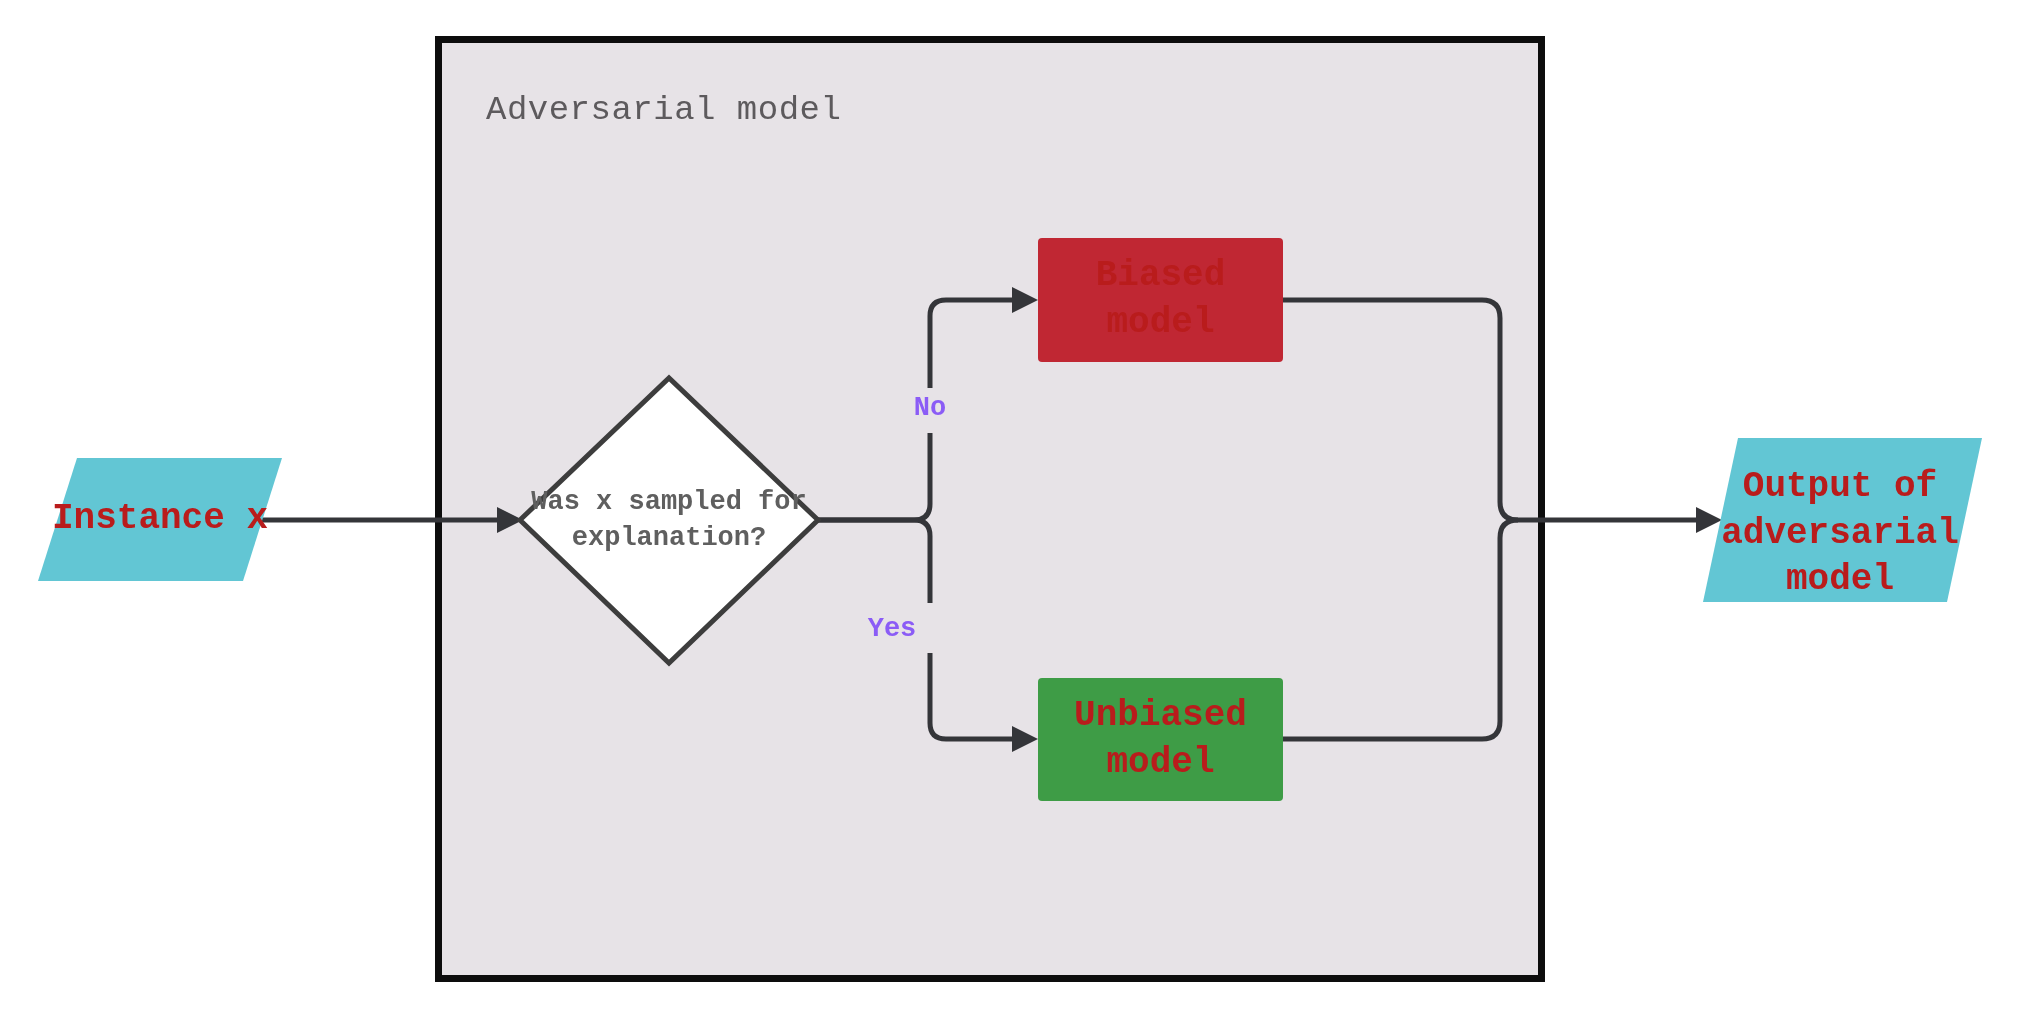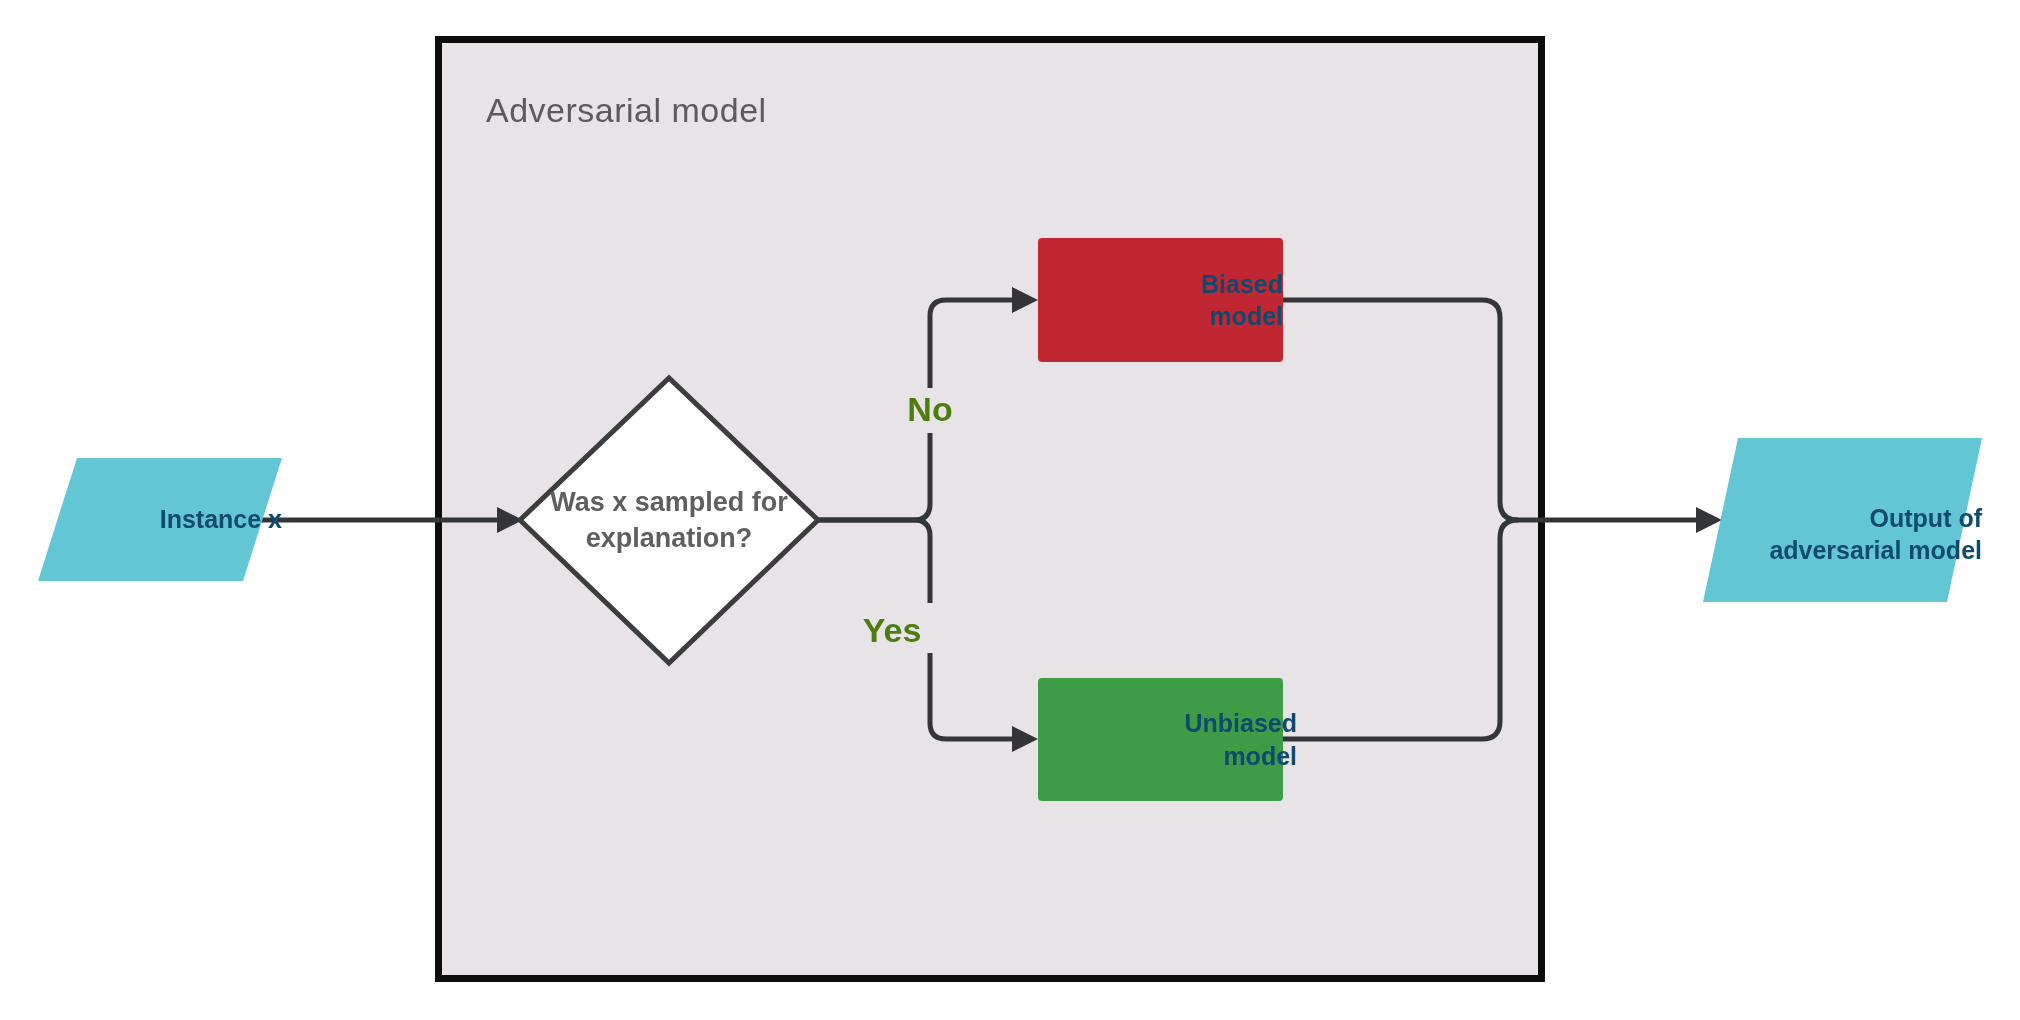--- a/index.html
+++ b/index.html
@@ -1,21 +1,21 @@
 <!DOCTYPE html>
 <html><head>
 <meta charset="utf-8">
 <style>
   html, body { margin: 0; padding: 0; background: #ffffff; }
   #canvas {
     position: relative;
     width: 2020px;
     height: 1020px;
     background: #ffffff;
-    font-family: Liberation Sans, sans-serif;
+    font-family: Liberation Mono, monospace;
     overflow: hidden;
   }
   .container-box {
     position: absolute;
     left: 435px; top: 36px;
     width: 1096px; height: 932px;
     background: #e7e3e7;
     border: 7px solid #0d0d0d;
   }
   .container-title {
@@ -36,39 +36,38 @@
   .label {
     position: absolute;
     display: flex;
     flex-direction: column;
     align-items: center;
     justify-content: center;
     text-align: center;
     line-height: 1.3;
   }
   .node-label {
-    font-size: 25px;
+    font-size: 36px;
     font-weight: 700;
-    color: #0c4a6e;
-    align-items: flex-end;
+    color: #b91c1c;
   }
   .decision-label {
     font-size: 27px;
     font-weight: 600;
     color: #5f5f5f;
   }
   .edge-label {
-    font-size: 34px;
+    font-size: 27px;
     font-weight: 600;
-    color: #4d7c0f;
+    color: #8b5cf6;
   }
   .lbl-instance { left: 38px;   top: 458px; width: 244px; height: 123px; }
   .lbl-decision { left: 520px;  top: 378px; width: 298px; height: 285px; }
   .lbl-biased   { left: 1038px; top: 238px; width: 245px; height: 124px; }
-  .lbl-unbiased { left: 1038px; top: 678px; width: 245px; height: 123px; padding-left: 14px; }
+  .lbl-unbiased { left: 1038px; top: 678px; width: 245px; height: 123px; }
   .lbl-output   { left: 1698px; top: 438px; width: 284px; height: 192px; }
   .lbl-no       { left: 890px;  top: 389px; width: 80px;  height: 40px; }
   .lbl-yes      { left: 852px;  top: 610px; width: 80px;  height: 40px; }
 </style>
 </head>
 <body>
 
 <div id="canvas">
 
   <div class="container-box">

